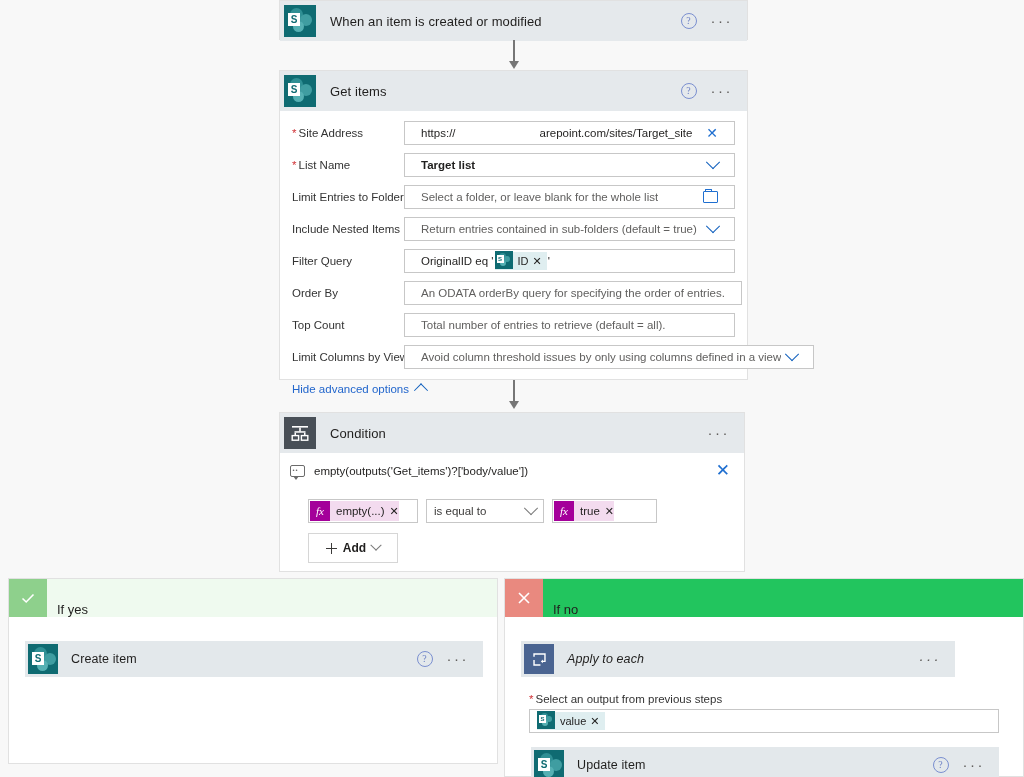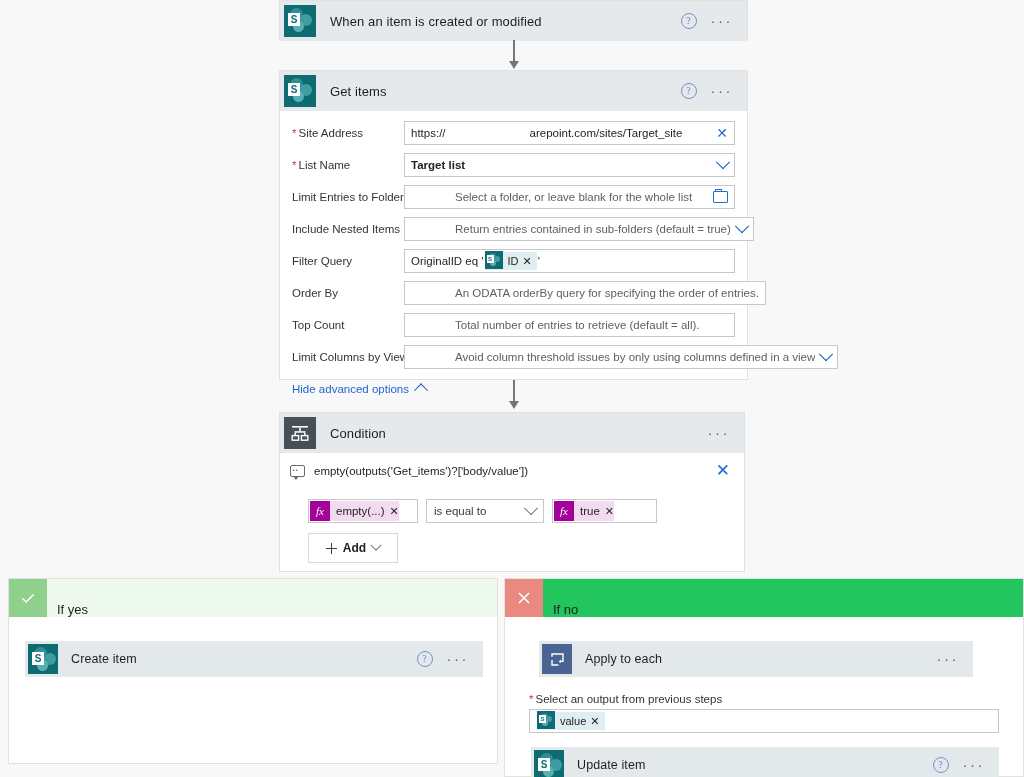--- a/index.html
+++ b/index.html
@@ -122,28 +122,28 @@
     padding-right: 8px;
     white-space: nowrap;
   }
   .req-star { color: #d13438; margin-right: 2px; }
   .fctrl {
     flex: 1 1 auto;
     height: 24px;
     border: 1px solid #c7c7c7;
     background: #fff;
     display: flex; align-items: center;
-    padding: 0 6px;
+    padding: 0 16px;
     box-sizing: border-box;
     position: relative;
     font-size: 11.5px;
   }
   .fval { color: #201f1e; white-space: nowrap; overflow: hidden; }
   .fval.bold { font-weight: bold; }
-  .fph { color: #61605f; white-space: nowrap; overflow: hidden; margin-left: 44px; }
+  .fph { color: #61605f; white-space: nowrap; overflow: hidden; }
   .ctrl-right {
     margin-left: auto; display: flex; align-items: center;
     padding-left: 6px;
   }
   .chev {
     width: 9px; height: 9px;
     border-right: 1.4px solid #0f5fbd;
     border-bottom: 1.4px solid #0f5fbd;
     transform: rotate(45deg) translate(-2px,-2px);
     cursor: pointer;
@@ -573,21 +573,21 @@
   <div class="branch" style="left:504px; top:578px; width:520px; height:199px;">
     <div class="branch-head no">
       <div class="branch-tile no">
         <svg class="glyph" width="18" height="18" viewBox="0 0 18 18">
           <path d="M4 4 L14 14 M14 4 L4 14" fill="none" stroke="#ffffff" stroke-width="1.6"></path>
         </svg>
       </div>
       <div class="branch-title">If no</div>
     </div>
 
-    <div class="inner-action" style="left:34px; top:62px; width:434px;">
+    <div class="inner-action" style="left:16px; top:62px; width:434px;font-style:italic;">
       <div class="inner-icon-wrap">
         <div class="loop-icon" style="width:30px;height:30px;">
           <svg class="glyph" width="17" height="17" viewBox="0 0 18 18">
             <path d="M3.2 6.2 L3.2 3.2 L14.8 3.2 L14.8 11 L11.6 11" fill="none" stroke="#ffffff" stroke-width="1.5"></path>
             <path d="M3.2 9.6 L3.2 14.8 L10 14.8" fill="none" stroke="#ffffff" stroke-width="1.5"></path>
             <path d="M12.6 9 L10.4 11 L12.6 13 Z" fill="#ffffff"></path>
           </svg>
         </div>
       </div>
       <div class="head-title">Apply to each</div>

